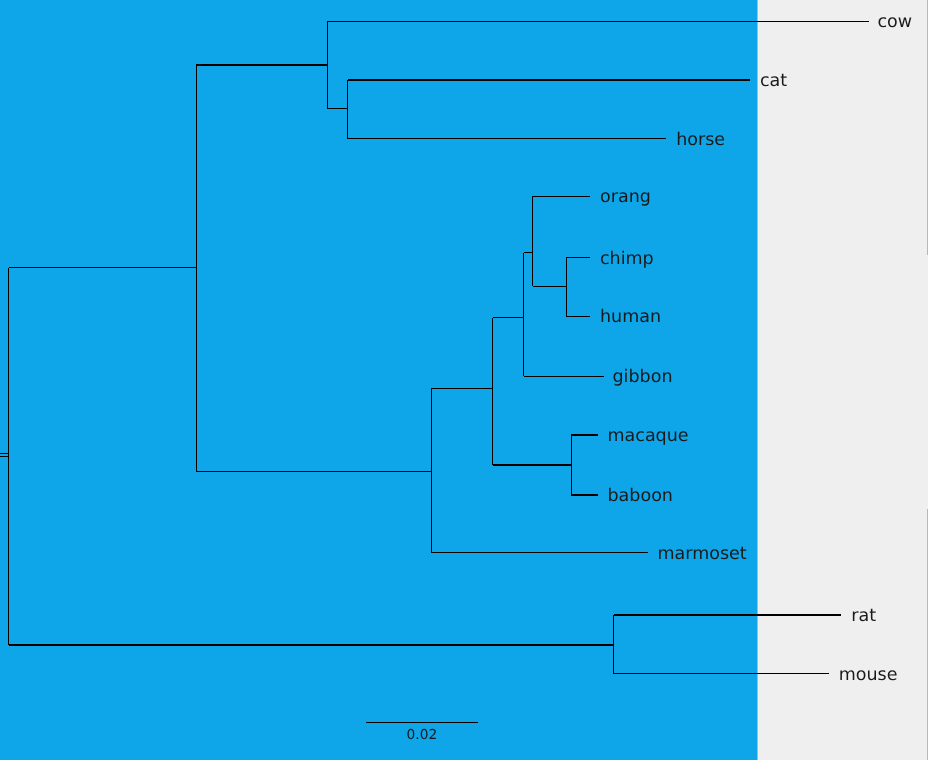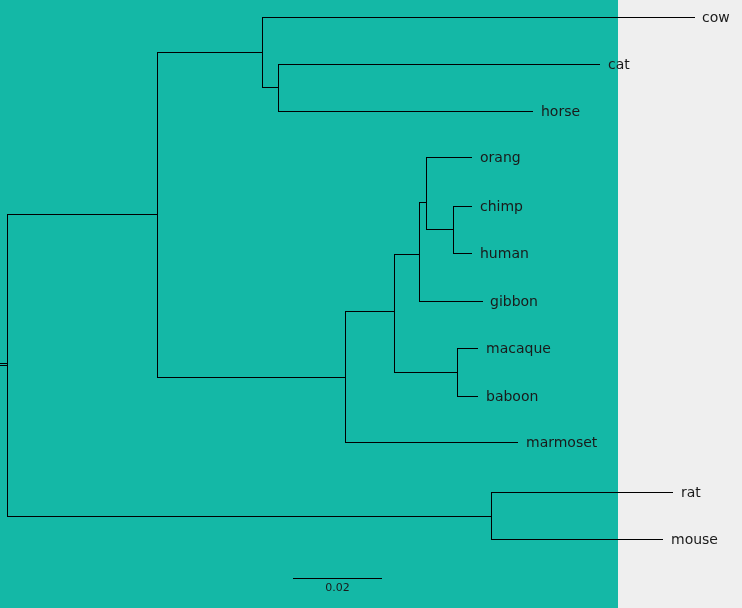--- a/index.html
+++ b/index.html
@@ -10,22 +10,21 @@
     width: 742px;
     height: 608px;
     background: #efefef;
     font-family: "DejaVu Sans", sans-serif;
     overflow: hidden;
   }
   #tree-figure {
     position: relative;
     width: 606px;
     height: 608px;
-    background: #14b8a6;
-    padding-left: 12px;
+    background: #0ea5e9;
   }
   svg#tree-svg {
     position: absolute;
     left: 0;
     top: 0;
     width: 742px;
     height: 608px;
     display: block;
   }
   .branch {

